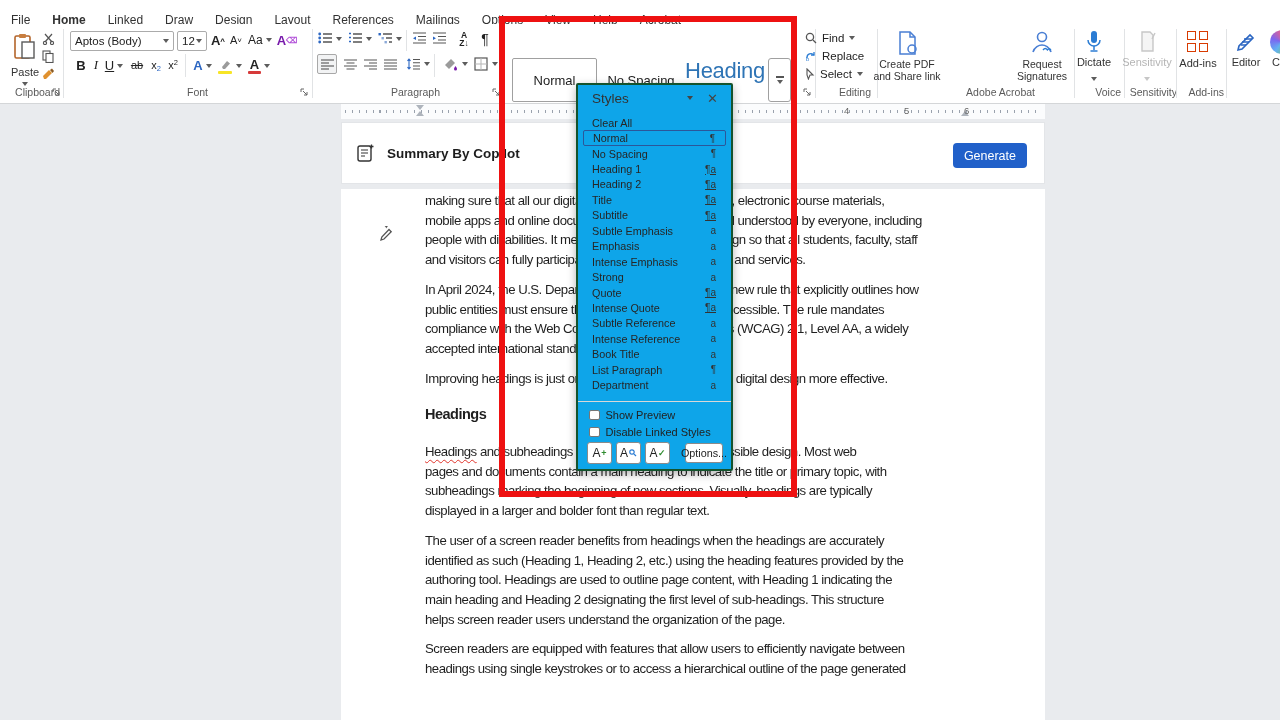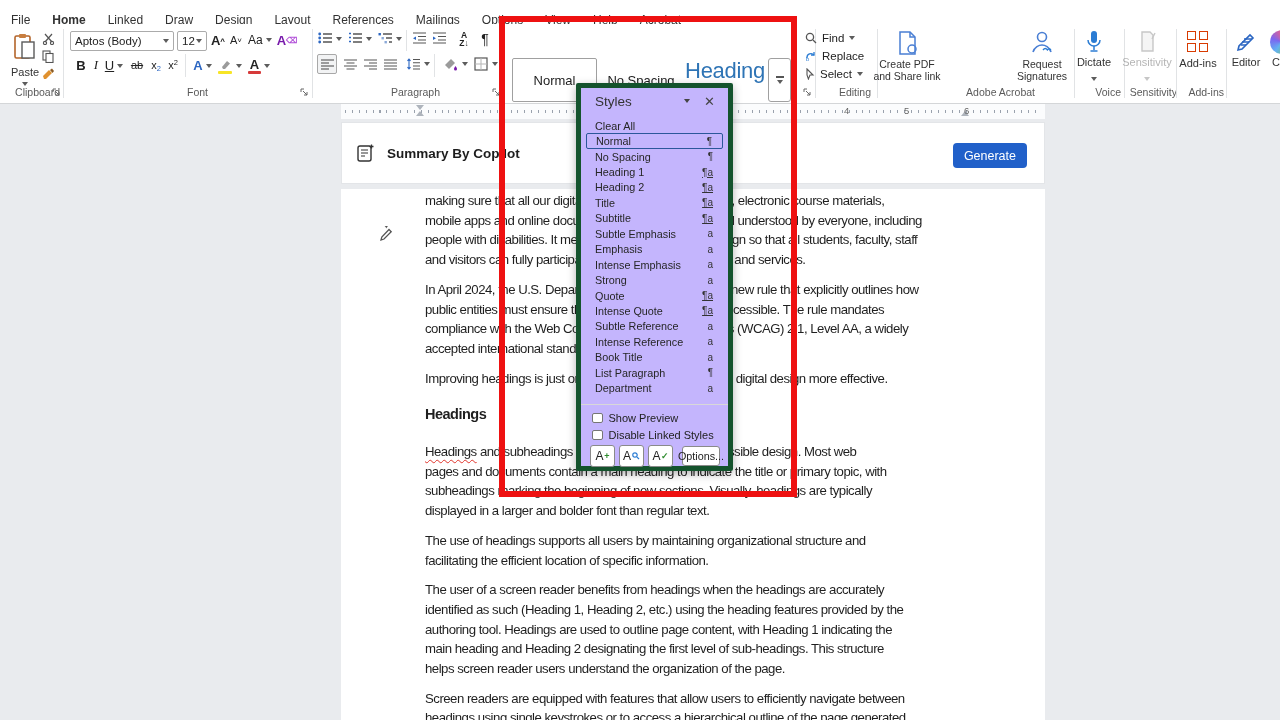--- a/index.html
+++ b/index.html
@@ -50,22 +50,22 @@
   #generate-btn{position:absolute;right:17px;top:20px;height:25px;padding:0 11px;background:#2160c9;color:#fff;
     border:none;border-radius:4px;font-size:12.5px;font-family:inherit}
   
   #page{position:absolute;left:341px;top:189px;width:704px;height:531px;background:#fff;z-index:2;overflow:hidden}
   #doc{position:absolute;left:84px;top:2px;width:545px;font-size:13.2px;letter-spacing:-.5px;line-height:19.7px;color:#1f1f1f}
   #doc .p{white-space:pre;margin:0 0 10px 0}
   #doc .h{white-space:pre;margin:17px 0 17px 0;font-weight:700;font-size:14.5px}
   .sq{text-decoration:underline wavy #e0342b;text-decoration-thickness:1px;text-underline-offset:2.5px}
   #margin-pen{position:absolute;left:36px;top:37px}
   
-  #styles-panel{position:absolute;left:576px;top:83px;width:157px;height:388px;background:#c4b5fd;
-    border:5px solid #14532d;border-radius:2px;box-shadow:0 3px 10px rgba(0,0,0,.3);z-index:50;font-size:10.8px;color:#262626}
+  #styles-panel{position:absolute;left:576px;top:83px;width:157px;height:388px;background:#0ea5e9;
+    border:2px solid #14532d;border-radius:2px;box-shadow:0 3px 10px rgba(0,0,0,.3);z-index:50;font-size:10.8px;color:#262626}
   #sp-head{position:absolute;left:0;top:0;right:0;height:26px;display:flex;align-items:center}
   #sp-title{font-size:13.5px;color:#333;margin-left:14px;flex:1}
   #sp-chevron{margin-right:14px}
   #sp-close{margin-right:13px;font-size:13px;color:#444}
   #style-list{position:absolute;left:5px;right:5px;top:30px}
   .srow{position:relative;height:15.45px;display:flex;align-items:center;padding:0 10px 0 9px}
   .srow .gl{position:absolute;right:10px;color:#333;font-size:10px}
   .srow .gl u{text-decoration-color:#333}
   .srow.sel{border:1.6px solid #2b579a;border-radius:2px}
   #sp-divider{position:absolute;left:0;right:0;top:316px;height:1px;background:#d8d8d8}
@@ -454,22 +454,20 @@
       <div class="p">In April 2024, the U.S. Department of Justice published a new rule that explicitly outlines how
 public entities must ensure their digital content is made accessible. The rule mandates
 compliance with the Web Content Accessibility Guidelines (WCAG) 2.1, Level AA, a widely
 accepted international standard for digital accessibility.</div>
       <div class="p">Improving headings is just one of the many ways to make digital design more effective.</div>
       <div class="h">Headings</div>
       <div class="p"><span class="sq">Headings</span> and subheadings are key components of accessible design. Most web
 pages and documents contain a main heading to indicate the title or primary topic, with
 subheadings marking the beginning of new sections. Visually, headings are typically
 displayed in a larger and bolder font than regular text.</div>
-      <div class="p">The use of headings supports all users by maintaining organizational structure and
-facilitating the efficient location of specific information.</div>
       <div class="p">The user of a screen reader benefits from headings when the headings are accurately
 identified as such (Heading 1, Heading 2, etc.) using the heading features provided by the
 authoring tool. Headings are used to outline page content, with Heading 1 indicating the
 main heading and Heading 2 designating the first level of sub-headings. This structure
 helps screen reader users understand the organization of the page.</div>
       <div class="p">Screen readers are equipped with features that allow users to efficiently navigate between
 headings using single keystrokes or to access a hierarchical outline of the page generated</div>
     </div>
 </div>
 

